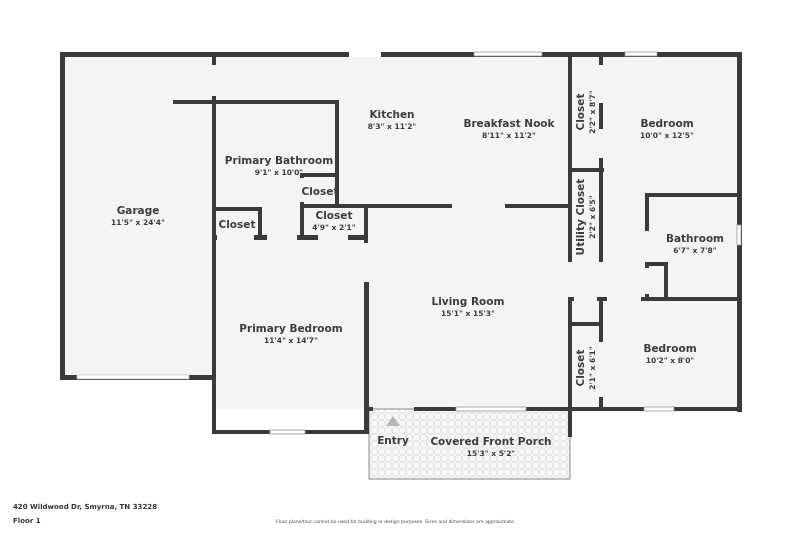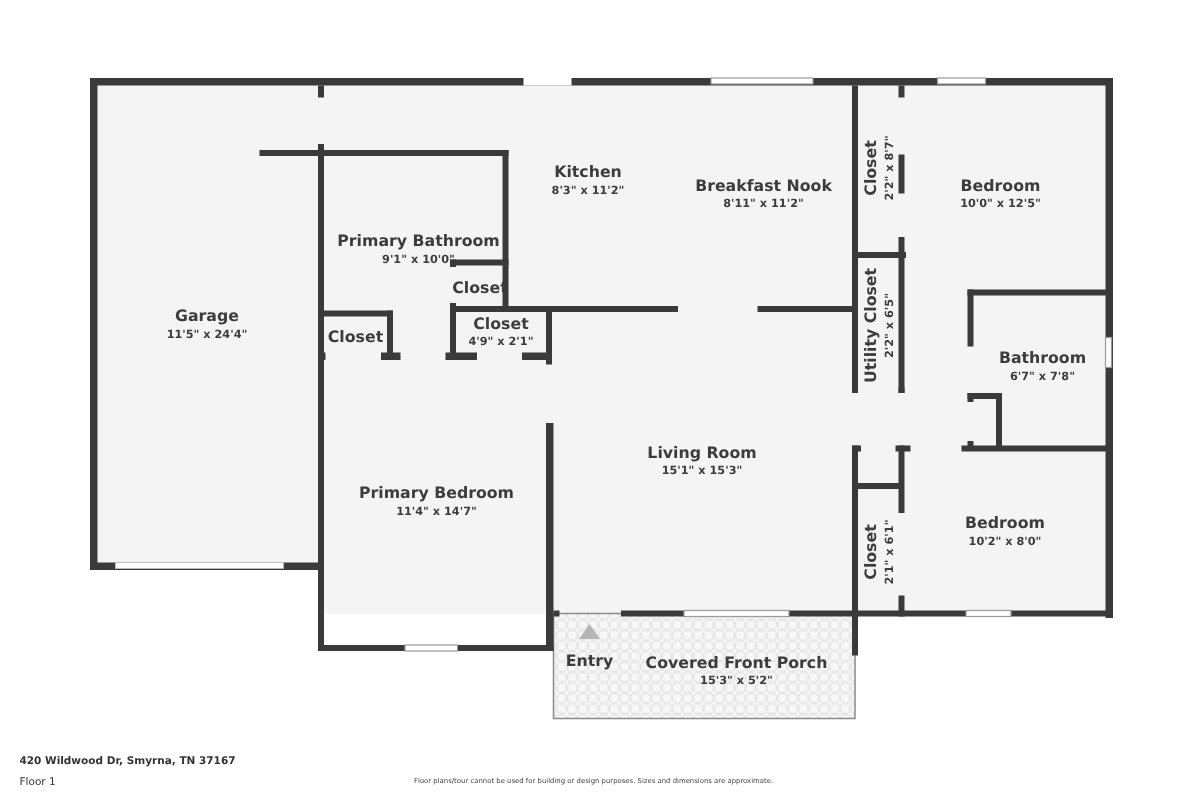--- a/index.html
+++ b/index.html
@@ -6,21 +6,21 @@
   body { width:800px; height:533px; position:relative; overflow:hidden;
          font-family:"Liberation Sans", "DejaVu Sans", sans-serif; }
   #plan { position:absolute; left:0; top:0; width:800px; height:533px; }
   .wall { fill:#3a3a3a; }
   .floor { fill:#f4f4f4; }
   .opening { fill:#ffffff; }
   .window { fill:#ffffff; stroke:#9a9a9a; stroke-width:0.8; }
   .room-name { font-family:"DejaVu Sans", sans-serif; font-weight:bold; font-size:10.5px; fill:#3c3c3c; }
   .room-dim { font-family:"DejaVu Sans", sans-serif; font-weight:bold; font-size:7.5px; fill:#3c3c3c; }
   .footer-address { position:absolute; left:13px; top:503px; font-size:7px; font-weight:bold; color:#333; font-family:"DejaVu Sans", sans-serif; }
-  .footer-floor { position:absolute; left:13px; top:517px; font-size:7px; font-weight:normal; color:#333; font-family:"DejaVu Sans", sans-serif; }
+  .footer-floor { position:absolute; left:13px; top:517px; font-size:7px; font-weight:bold; color:#333; font-family:"DejaVu Sans", sans-serif; }
   .footer-disclaimer { position:absolute; left:276px; top:519px; font-size:4.6px; color:#444; font-family:"DejaVu Sans", sans-serif; white-space:nowrap; }
 </style>
 </head>
 <body>
 
 <svg id="plan" viewBox="0 0 800 533" xmlns="http://www.w3.org/2000/svg">
   <defs>
     <pattern id="tile" width="7" height="7" patternUnits="userSpaceOnUse">
       <rect width="7" height="7" fill="#f7f7f7"></rect>
       <rect x="0.5" y="0.5" width="6" height="6" rx="1.5" fill="none" stroke="#dcdcdc" stroke-width="0.6"></rect>
@@ -162,15 +162,15 @@
   </g>
   <g>
     <text class="room-name" x="393" y="444" text-anchor="middle">Entry</text>
   </g>
   <g>
     <text class="room-name" x="491" y="445" text-anchor="middle">Covered Front Porch</text>
     <text class="room-dim" x="491" y="456" text-anchor="middle">15'3" x 5'2"</text>
   </g>
 </svg>
 
-<div class="footer-address">420 Wildwood Dr, Smyrna, TN 37167</div>
+<div class="footer-address">420 Wildwood Dr, Smyrna, TN 33228</div>
 <div class="footer-floor">Floor 1</div>
 <div class="footer-disclaimer">Floor plans/tour cannot be used for building or design purposes. Sizes and dimensions are approximate.</div>
 
 </body></html>

